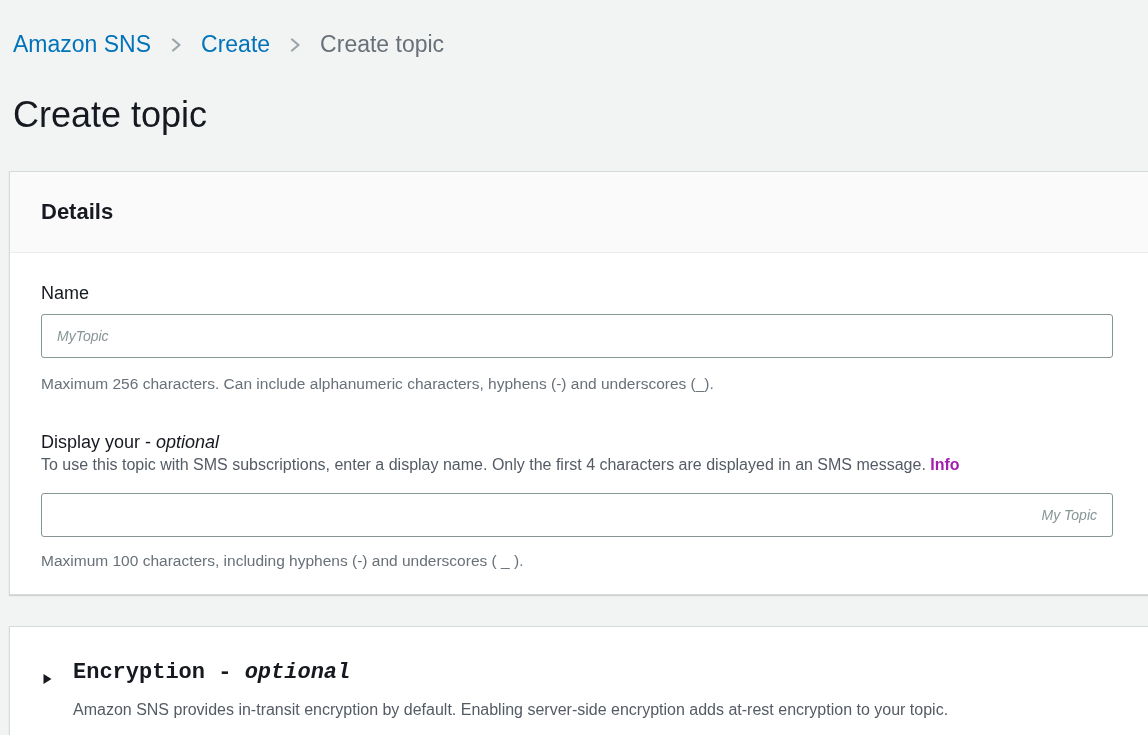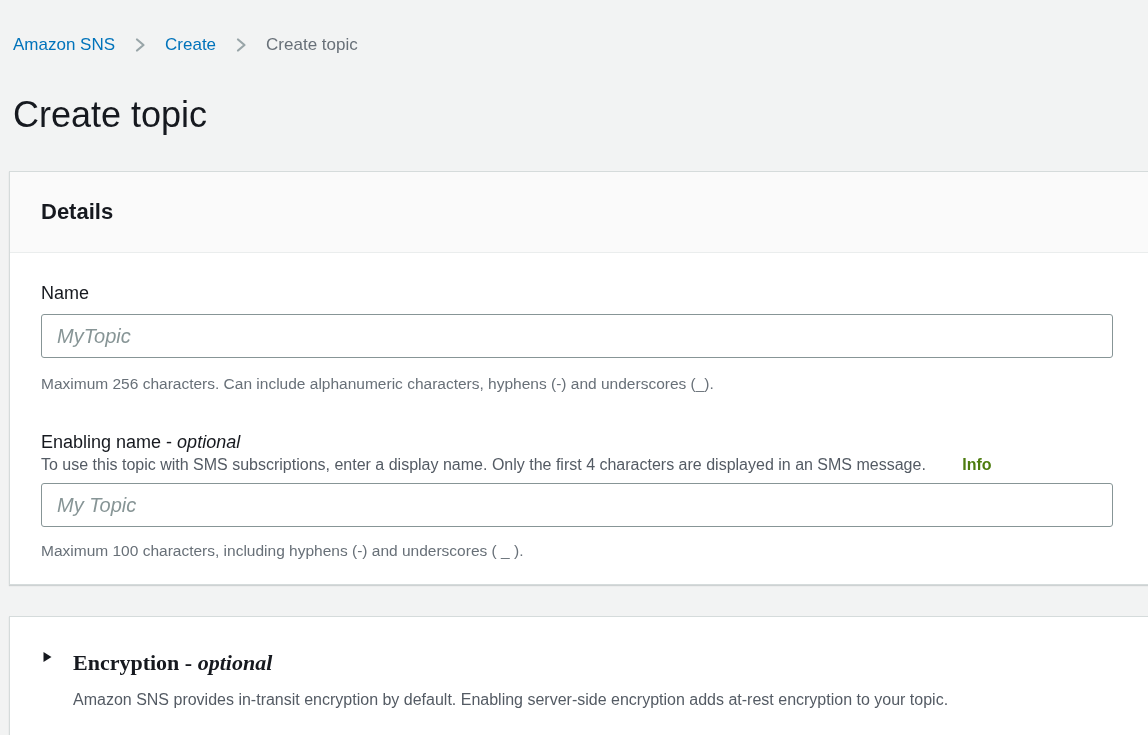--- a/index.html
+++ b/index.html
@@ -14,21 +14,21 @@
     background: #f2f3f3;
     font-family: "Liberation Sans", sans-serif;
     color: #16191f;
   }
 
   
   .breadcrumb {
     display: flex;
     align-items: center;
     margin: 34px 4px 0 13px;
-    font-size: 17px;
+    font-size: 23px;
     line-height: 21px;
   }
   .breadcrumb a {
     color: #0073bb;
     text-decoration: none;
     cursor: pointer;
   }
   .crumb-sep {
     margin: 0 18px;
     display: inline-flex;
@@ -84,21 +84,21 @@
   .text-input {
     display: block;
     margin-top: 9px;
     width: 1072px;
     height: 44px;
     border: 1px solid #879596;
     border-radius: 3px;
     background: #ffffff;
     padding: 0 15px;
     font-family: "Liberation Sans", sans-serif;
-    font-size: 20px;
+    font-size: 14px;
     color: #16191f;
   }
   .text-input::placeholder {
     color: #879596;
     font-style: italic;
     opacity: 1;
   }
   .helper-text {
     margin-top: 16px;
     font-size: 15.5px;
@@ -108,42 +108,41 @@
   .display-name-group {
     margin-top: 36px;
   }
   .field-description {
     margin-top: 0px;
     font-size: 16px;
     line-height: 21px;
     color: #545b64;
   }
   .info-link {
-    color: #4d7c0f;
+    color: #a21caf;
     font-weight: 700;
     text-decoration: none;
     cursor: pointer;
-    margin-left: 32px;
-  }
-  .display-name-group .text-input { margin-top: 8px; }
+  }
+  .display-name-group .text-input { margin-top: 18px; text-align: right; }
   .display-name-group .helper-text { margin-top: 14px; }
 
   
   .card-encryption {
     margin-top: 31px;
     padding: 32px 31px 80px 31px;
   }
   .expander {
     display: flex;
-    align-items: flex-start;
+    align-items: flex-end;
     cursor: pointer;
     background: none;
     border: none;
     padding: 0;
-    font-family: Liberation Serif, serif;
+    font-family: Liberation Mono, monospace;
     text-align: left;
   }
   .expander .caret {
     width: 12px;
     height: 16px;
     margin-right: 20px;
     display: inline-flex;
     align-items: center;
     flex: none;
   }
@@ -191,21 +190,21 @@
   <div class="card-body">
 
     <div class="name-group">
       <div class="field-label">Name</div>
       <input class="text-input" type="text" placeholder="MyTopic" style="">
       <div class="helper-text">Maximum 256 characters. Can include alphanumeric characters, hyphens (-) and underscores (_).</div>
     </div>
 
     <div class="display-name-group">
       <div class="field-label">
-        <span>Enabling name -</span><span class="opt-space"> </span><em>optional</em>
+        <span>Display your -</span><span class="opt-space"> </span><em>optional</em>
       </div>
       <div class="field-description">
         <span>To use this topic with SMS subscriptions, enter a display name. Only the first 4 characters are displayed in an SMS message.</span><span class="opt-space"> </span><a href="#" class="info-link">Info</a>
       </div>
       <input class="text-input" type="text" placeholder="My Topic" style="">
       <div class="helper-text">Maximum 100 characters, including hyphens (-) and underscores ( _ ).</div>
     </div>
 
   </div>
 </section>

